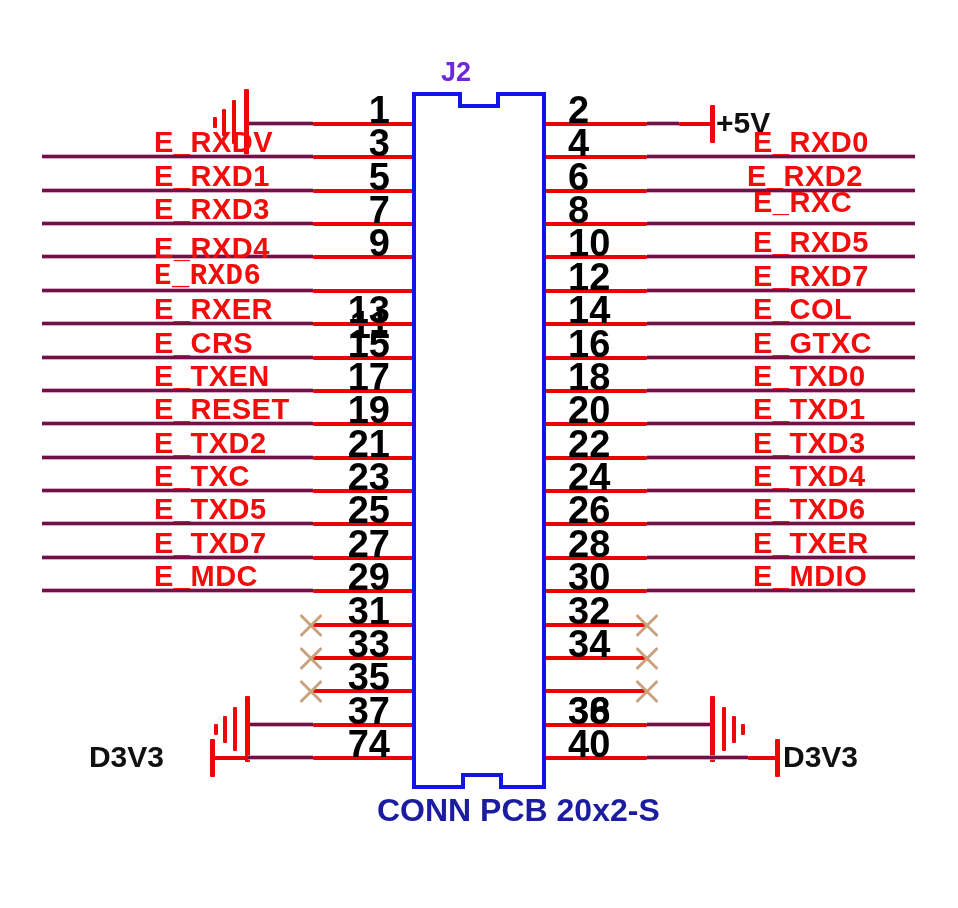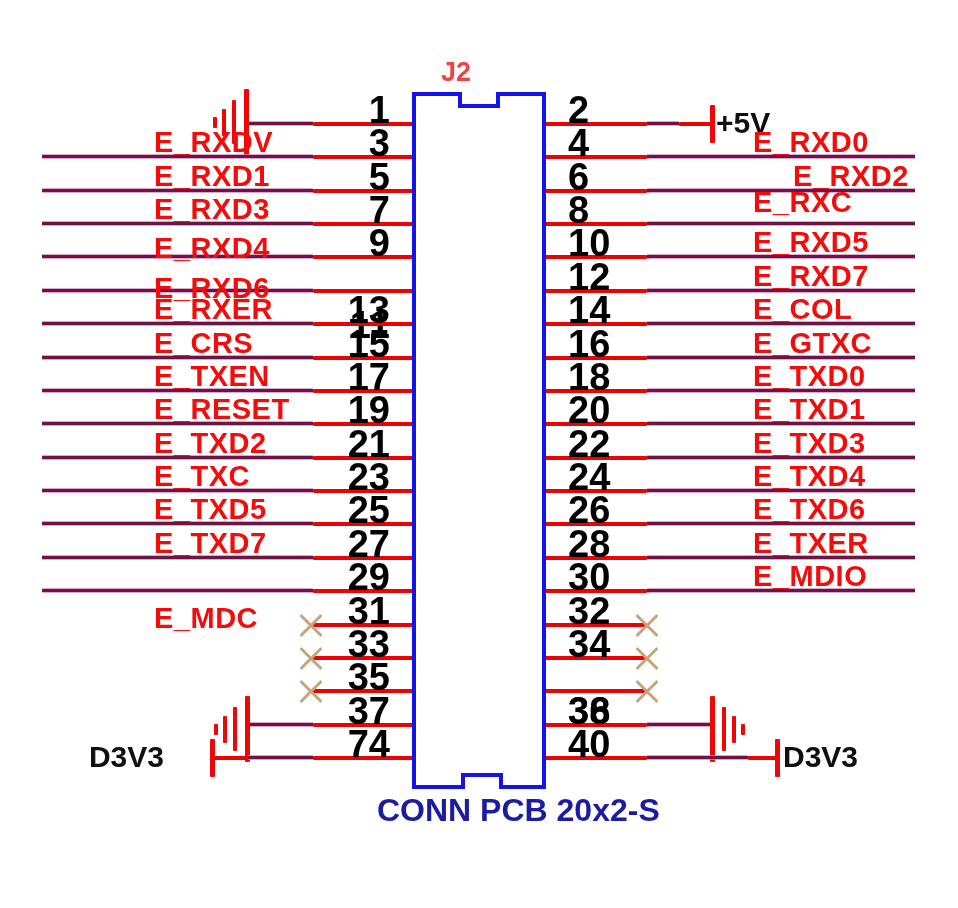--- a/index.html
+++ b/index.html
@@ -15,21 +15,21 @@
   .pin-num{position:absolute;font:700 38px/1 "Liberation Sans",sans-serif;color:#000000;white-space:nowrap;}
   .pin-num.leftcol{width:190px;text-align:right;}
   .net-label{position:absolute;font:700 29px/1 "Liberation Sans",sans-serif;color:#f20c0c;white-space:nowrap;letter-spacing:.5px;}
   .pwr-label{position:absolute;font:700 30px/1 "Liberation Sans",sans-serif;color:#101010;white-space:nowrap;}
   .connector-box{position:absolute;left:412px;top:92px;width:134px;height:697px;
     box-sizing:border-box;border:4px solid #1414e8;background:transparent;z-index:5;}
   .notch-top{position:absolute;left:458px;top:92px;width:34px;height:12px;
     border:4px solid #1414e8;border-top:none;background:#ffffff;z-index:6;}
   .notch-bottom{position:absolute;left:461px;top:773px;width:34px;height:12px;
     border:4px solid #1414e8;border-bottom:none;background:#ffffff;z-index:6;}
-  .designator{position:absolute;left:441px;top:59px;font:700 27px/1 "Liberation Sans",sans-serif;color:#ef4444;z-index:7;}
+  .designator{position:absolute;left:441px;top:59px;font:700 27px/1 "Liberation Sans",sans-serif;color:#6d28d9;z-index:7;}
   .part-label{position:absolute;left:377px;top:794px;font:700 32px/1 "Liberation Sans",sans-serif;color:#1c1ca0;z-index:7;}
 </style>
 </head>
 <body>
 
 <div id="canvas">
   <div id="rows-layer">
       <div class="wire-m" style="left: 246px; top: 122px; width: 67px;"></div>
       <div class="wire-r" style="left: 313px; top: 122px; width: 102px;"></div>
       <div class="vbar" style="left: 244px; top: 89px; width: 5px; height: 66px;"></div>
@@ -50,41 +50,41 @@
       <div class="wire-r" style="left: 543px; top: 155px; width: 104px;"></div>
       <div class="wire-m" style="left: 647px; top: 155px; width: 268px;"></div>
       <div class="net-label" style="left: 753px; top: 128px;">E_RXD0</div>
       <div class="pin-num" style="left: 568px; top: 124px;">4</div>
       <div class="wire-m" style="left: 42px; top: 189px; width: 271px;"></div>
       <div class="wire-r" style="left: 313px; top: 189px; width: 102px;"></div>
       <div class="net-label" style="left: 154px; top: 162px;">E_RXD1</div>
       <div class="pin-num leftcol" style="left: 200px; top: 158px;">5</div>
       <div class="wire-r" style="left: 543px; top: 189px; width: 104px;"></div>
       <div class="wire-m" style="left: 647px; top: 189px; width: 268px;"></div>
-      <div class="net-label" style="left: 793px; top: 162px;">E_RXD2</div>
+      <div class="net-label" style="left: 747px; top: 162px;">E_RXD2</div>
       <div class="pin-num" style="left: 568px; top: 158px;">6</div>
       <div class="wire-m" style="left: 42px; top: 222px; width: 271px;"></div>
       <div class="wire-r" style="left: 313px; top: 222px; width: 102px;"></div>
       <div class="net-label" style="left: 154px; top: 195px;">E_RXD3</div>
       <div class="pin-num leftcol" style="left: 200px; top: 191px;">7</div>
       <div class="wire-r" style="left: 543px; top: 222px; width: 104px;"></div>
       <div class="wire-m" style="left: 647px; top: 222px; width: 268px;"></div>
       <div class="net-label" style="left: 753px; top: 188px;">E_RXC</div>
       <div class="pin-num" style="left: 568px; top: 191px;">8</div>
       <div class="wire-m" style="left: 42px; top: 255px; width: 271px;"></div>
       <div class="wire-r" style="left: 313px; top: 255px; width: 102px;"></div>
       <div class="net-label" style="left: 154px; top: 228px; margin-top: 6px;">E_RXD4</div>
       <div class="pin-num leftcol" style="left: 200px; top: 224px;">9</div>
       <div class="wire-r" style="left: 543px; top: 255px; width: 104px;"></div>
       <div class="wire-m" style="left: 647px; top: 255px; width: 268px;"></div>
       <div class="net-label" style="left: 753px; top: 228px;">E_RXD5</div>
       <div class="pin-num" style="left: 568px; top: 224px;">10</div>
       <div class="wire-m" style="left: 42px; top: 289px; width: 271px;"></div>
       <div class="wire-r" style="left: 313px; top: 289px; width: 102px;"></div>
-      <div class="net-label" style="left: 154px; top: 274px;">E_RXD6</div>
+      <div class="net-label" style="left: 154px; top: 262px; font-family: Liberation Mono, monospace;">E_RXD6</div>
       <div class="pin-num leftcol" style="left: 200px; top: 258px; margin-top: 48px;">11</div>
       <div class="wire-r" style="left: 543px; top: 289px; width: 104px;"></div>
       <div class="wire-m" style="left: 647px; top: 289px; width: 268px;"></div>
       <div class="net-label" style="left: 753px; top: 262px;">E_RXD7</div>
       <div class="pin-num" style="left: 568px; top: 258px;">12</div>
       <div class="wire-m" style="left: 42px; top: 322px; width: 271px;"></div>
       <div class="wire-r" style="left: 313px; top: 322px; width: 102px;"></div>
       <div class="net-label" style="left: 154px; top: 295px;">E_RXER</div>
       <div class="pin-num leftcol" style="left: 200px; top: 291px;">13</div>
       <div class="wire-r" style="left: 543px; top: 322px; width: 104px;"></div>
@@ -142,21 +142,21 @@
       <div class="wire-m" style="left: 42px; top: 556px; width: 271px;"></div>
       <div class="wire-r" style="left: 313px; top: 556px; width: 102px;"></div>
       <div class="net-label" style="left: 154px; top: 529px;">E_TXD7</div>
       <div class="pin-num leftcol" style="left: 200px; top: 525px;">27</div>
       <div class="wire-r" style="left: 543px; top: 556px; width: 104px;"></div>
       <div class="wire-m" style="left: 647px; top: 556px; width: 268px;"></div>
       <div class="net-label" style="left: 753px; top: 529px;">E_TXER</div>
       <div class="pin-num" style="left: 568px; top: 525px;">28</div>
       <div class="wire-m" style="left: 42px; top: 589px; width: 271px;"></div>
       <div class="wire-r" style="left: 313px; top: 589px; width: 102px;"></div>
-      <div class="net-label" style="left: 154px; top: 562px; margin-top: 42px;">E_MDC</div>
+      <div class="net-label" style="left: 154px; top: 562px;">E_MDC</div>
       <div class="pin-num leftcol" style="left: 200px; top: 558px;">29</div>
       <div class="wire-r" style="left: 543px; top: 589px; width: 104px;"></div>
       <div class="wire-m" style="left: 647px; top: 589px; width: 268px;"></div>
       <div class="net-label" style="left: 753px; top: 562px;">E_MDIO</div>
       <div class="pin-num" style="left: 568px; top: 558px;">30</div>
       <div class="wire-r" style="left: 313px; top: 623px; width: 102px;"></div>
       <div class="ncline" style="left: 296px; top: 623.5px; transform: rotate(45deg);"></div>
       <div class="ncline" style="left: 296px; top: 623.5px; transform: rotate(-45deg);"></div>
       <div class="pin-num leftcol" style="left: 200px; top: 592px;">31</div>
       <div class="wire-r" style="left: 543px; top: 623px; width: 102px;"></div>

